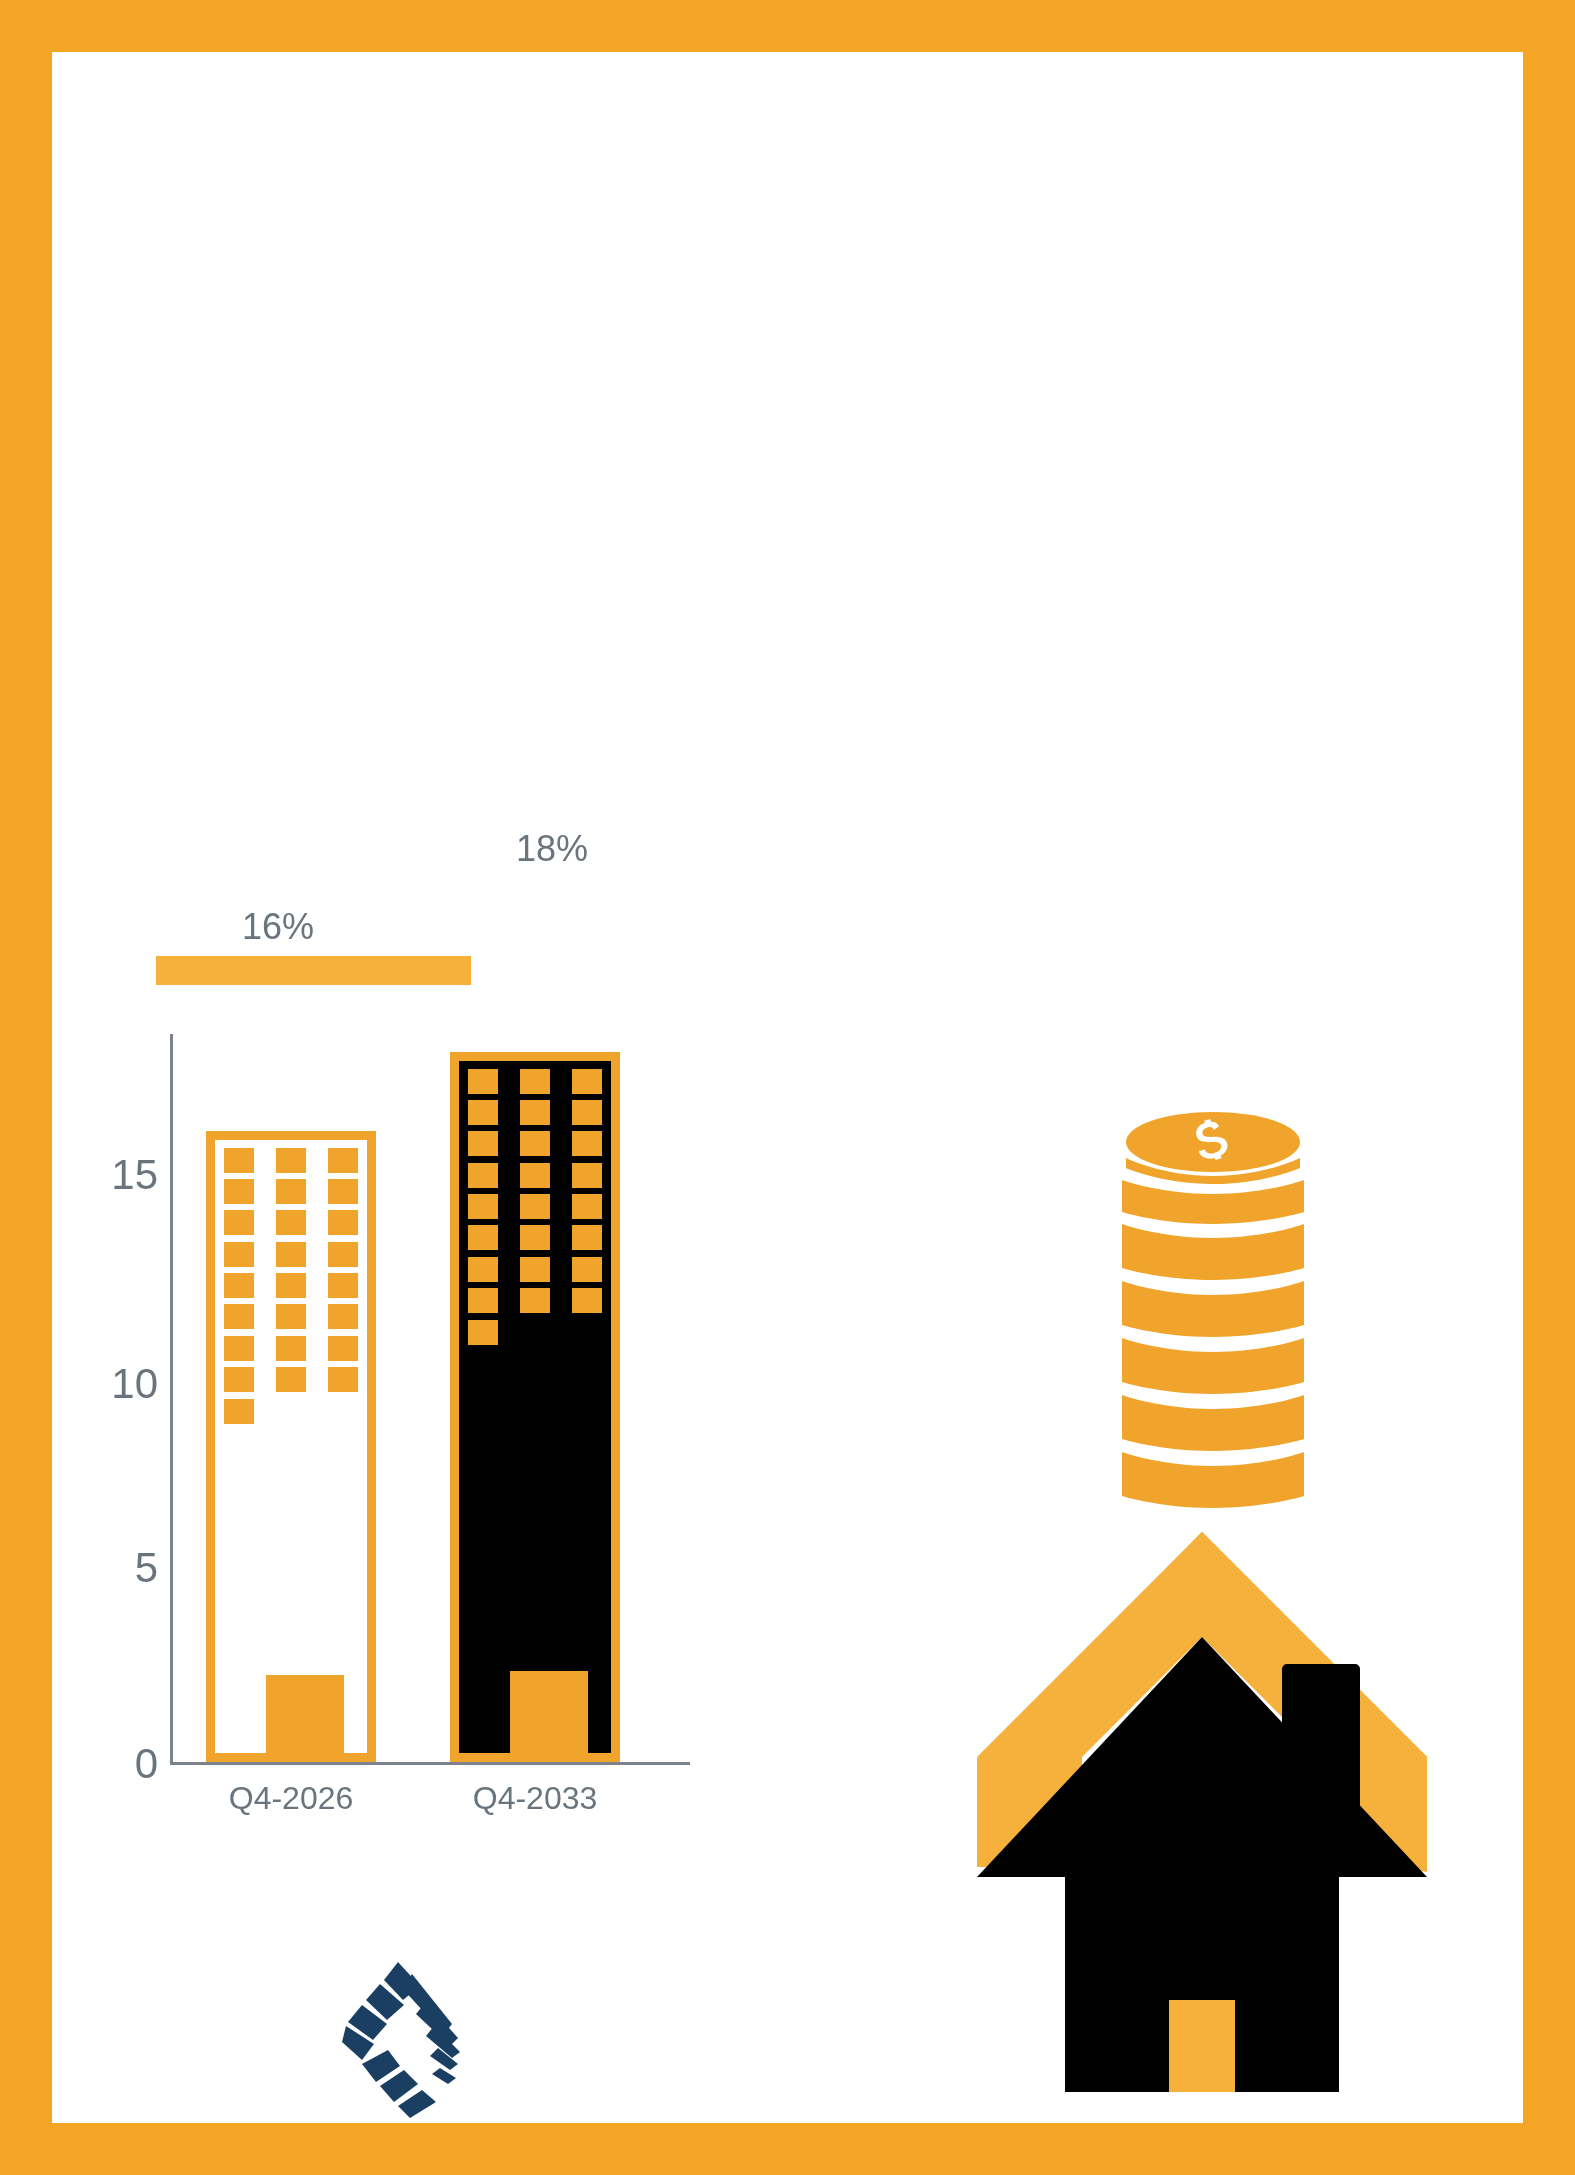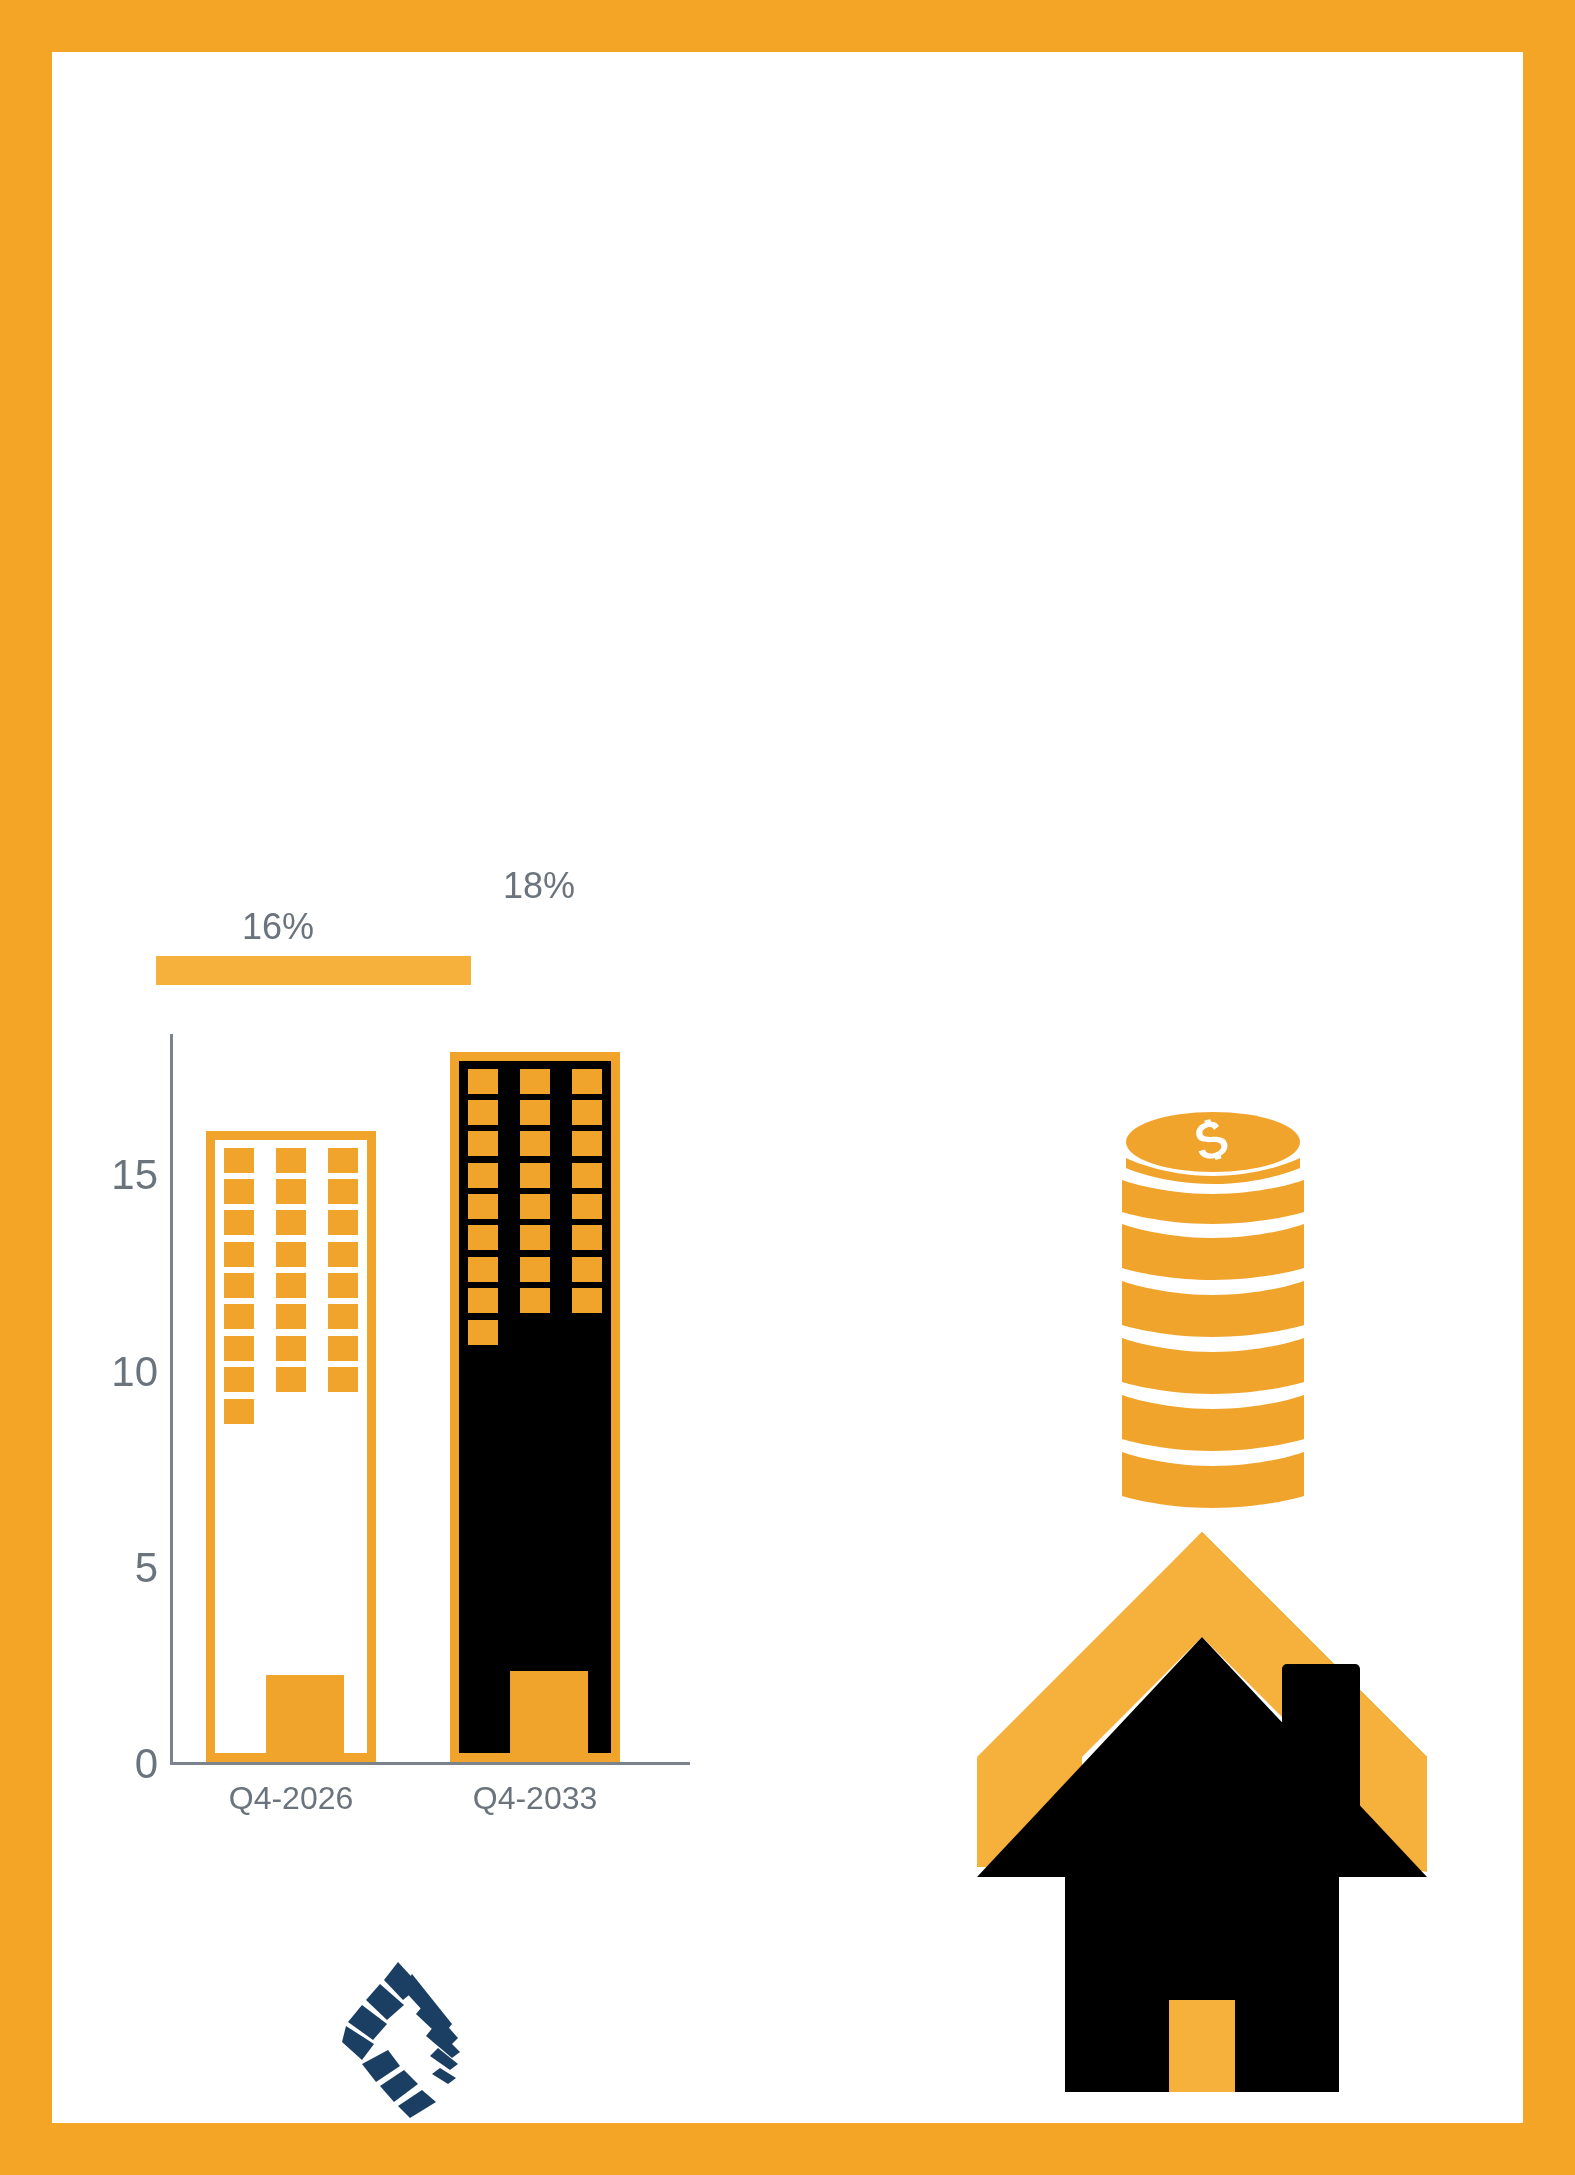--- a/index.html
+++ b/index.html
@@ -217,21 +217,21 @@
 <div id="poster">
   <div id="canvas">
 
     <div id="accent-bar"></div>
 
     <div id="chart">
 
       <div id="y-ticks">
         <div class="y-tick" style="top:752px">0</div>
         <div class="y-tick" style="top:556px">5</div>
-        <div class="y-tick" style="top:360px">10</div>
+        <div class="y-tick" style="top:372px">10</div>
         <div class="y-tick" style="top:163px">15</div>
       </div>
 
       <div id="y-axis-line"></div>
       <div id="x-axis-line"></div>
 
       <div id="plot">
 
         <div class="bar-label" style="left:108px; top:-128px;text-align:center;">16%</div>
         <div class="building outline" style="left:36px; top:97px; width:170px; height:631px;">
@@ -278,21 +278,21 @@
               </div>
             <div class="win-row">
                 <div class="win" style="width:30px;height:25px;margin:0 11px;"></div>
                 <div class="win" style="width:30px;height:25px;margin:0 11px;visibility:hidden;"></div>
                 <div class="win" style="width:30px;height:25px;margin:0 11px;visibility:hidden;"></div>
               </div>
           </div>
           <div class="door" style="left:50%; transform:translateX(-32%); width:78px; height:78px;"></div>
         </div>
 
-        <div class="bar-label" style="left:369px; top:-206px;margin-top:37px;">18%</div>
+        <div class="bar-label" style="left:382px; top:-206px;">18%</div>
         <div class="building filled" style="left:280px; top:18px; width:170px; height:710px;">
           <div class="win-grid">
             <div class="win-row">
                 <div class="win" style="width:30px;height:25px;margin:0 11px;"></div>
                 <div class="win" style="width:30px;height:25px;margin:0 11px;"></div>
                 <div class="win" style="width:30px;height:25px;margin:0 11px;"></div>
               </div>
             <div class="win-row">
                 <div class="win" style="width:30px;height:25px;margin:0 11px;"></div>
                 <div class="win" style="width:30px;height:25px;margin:0 11px;"></div>

